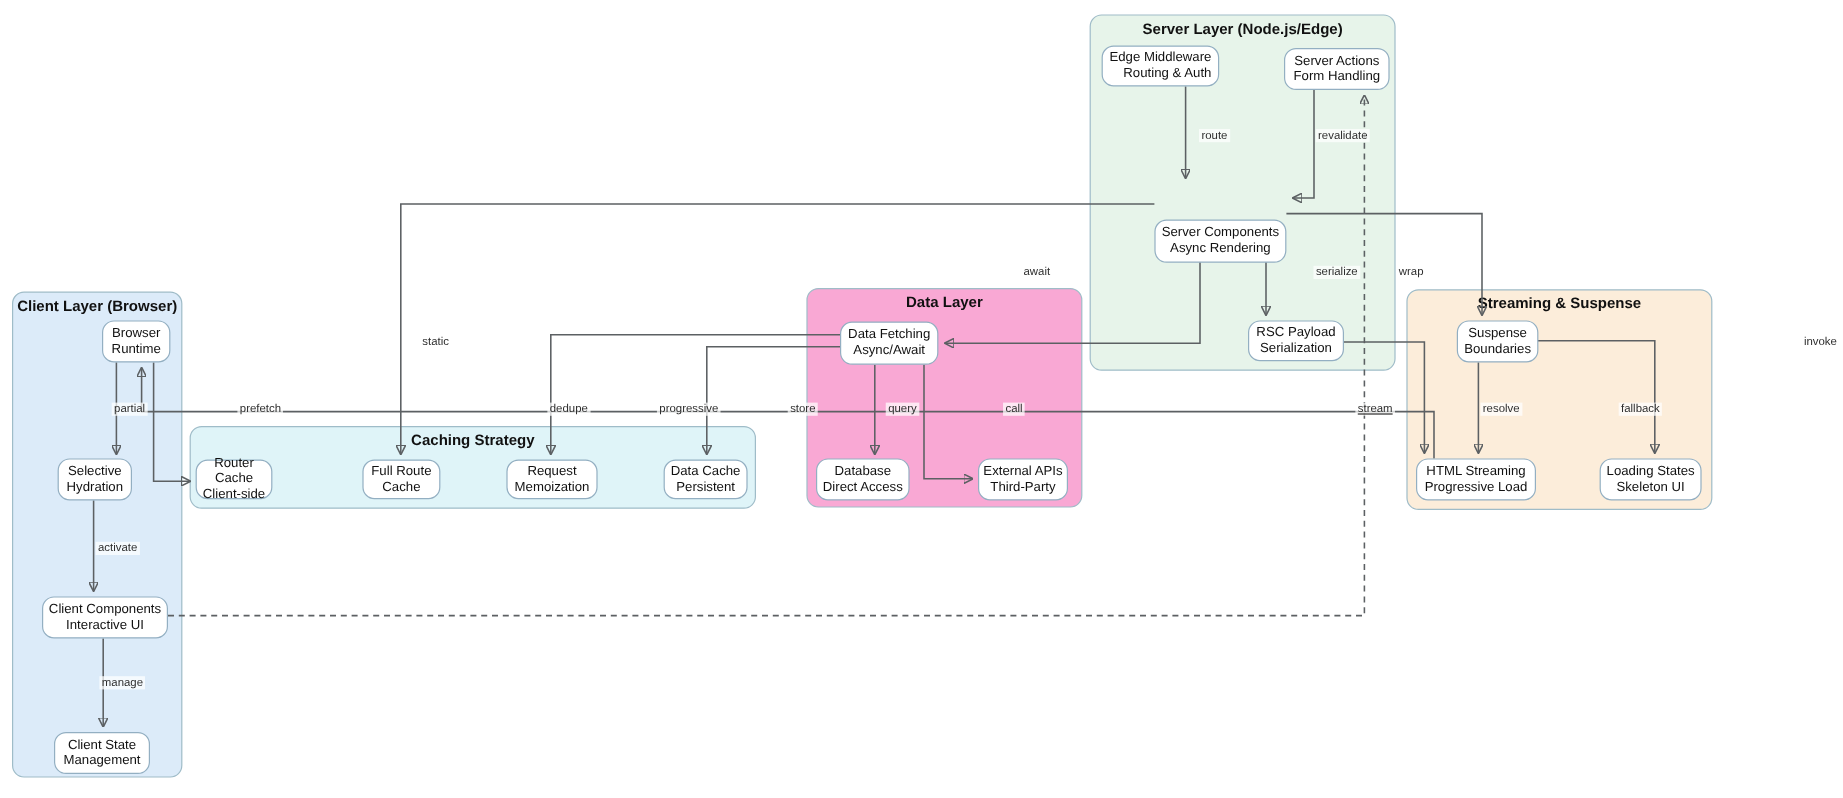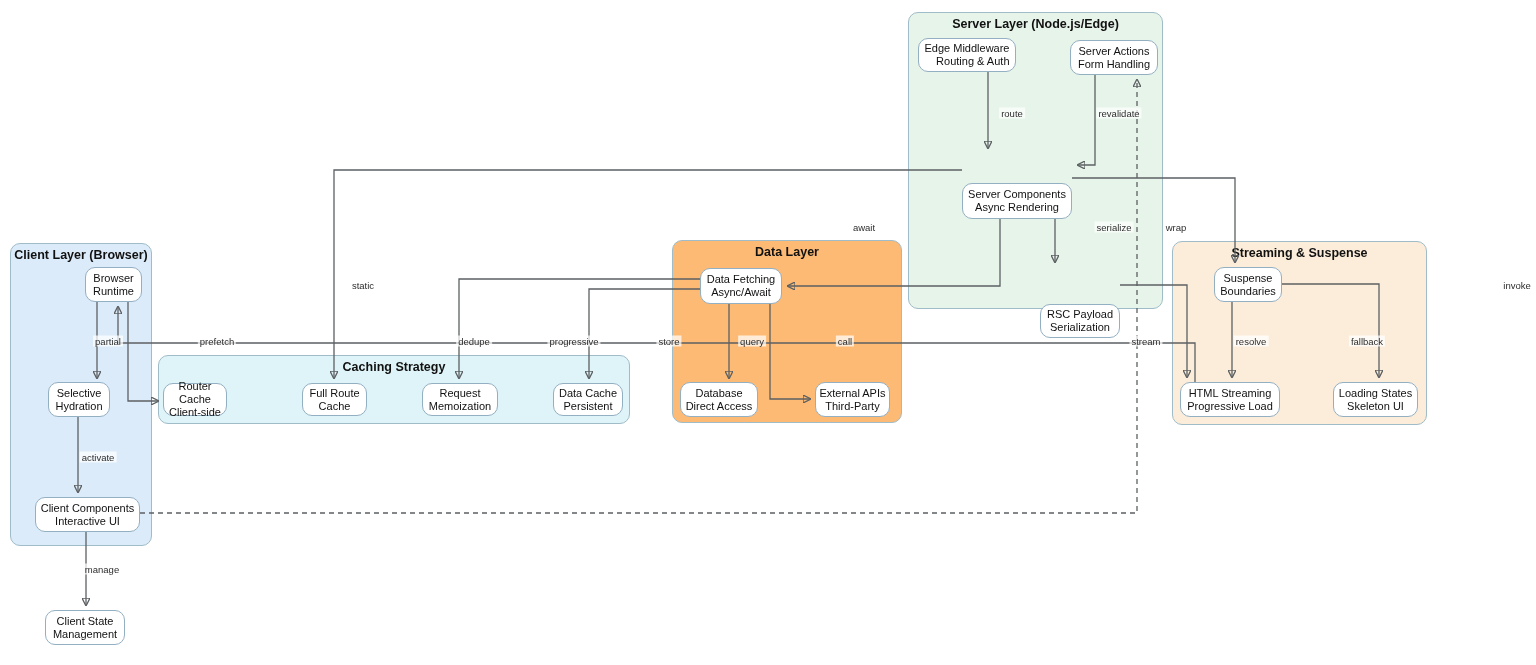--- a/index.html
+++ b/index.html
@@ -15,21 +15,21 @@
     position:absolute;border:1px solid #9fbcc8;border-radius:10px;z-index:1;
     box-sizing:border-box;
   }
   .container-title{
     position:absolute;top:4px;left:0;right:0;text-align:center;
     font-size:12.5px;font-weight:bold;color:#111111;z-index:3;white-space:nowrap;
   }
   .c-client{background:#dcebf9;}
   .c-server{background:#e7f4ea;}
   .c-caching{background:#dff4f8;}
-  .c-data{background:#fdba74;}
+  .c-data{background:#f9a8d4;}
   .c-streaming{background:#fcedda;}
 
   .node{
     position:absolute;background:#ffffff;border:1px solid #93afc2;border-radius:10px;
     display:flex;align-items:center;justify-content:center;text-align:center;
     font-size:11px;line-height:13px;color:#111111;white-space:pre-line;
     z-index:4;box-sizing:border-box;padding:2px;
   }
   .edge-label{
     position:absolute;transform:translate(-50%,-50%);
@@ -38,21 +38,21 @@
   }
 </style>
 </head>
 <body>
 
 <div class="canvas">
 
   <div class="container-box c-server" style="left:908px;top:12px;width:255px;height:297px;">
     <div class="container-title">Server Layer (Node.js/Edge)</div>
   </div>
-  <div class="container-box c-client" style="left:10px;top:243px;width:142px;height:303px;">
+  <div class="container-box c-client" style="left:10px;top:243px;width:142px;height:405px;">
     <div class="container-title">Client Layer (Browser)</div>
   </div>
   <div class="container-box c-caching" style="left:158px;top:355px;width:472px;height:69px;">
     <div class="container-title">Caching Strategy</div>
   </div>
   <div class="container-box c-data" style="left:672px;top:240px;width:230px;height:183px;">
     <div class="container-title">Data Layer</div>
   </div>
   <div class="container-box c-streaming" style="left:1172px;top:241px;width:255px;height:184px;">
     <div class="container-title">Streaming &amp; Suspense</div>
@@ -84,21 +84,21 @@
     <path d="M1232,302 L1232,377" marker-end="url(#arrow)"></path>
     <path d="M1270,284 L1379,284 L1379,377" marker-end="url(#arrow)"></path>
   </svg>
 
   <div class="node" style="left:918px;top:38px;width:98px;height:34px;text-align:right;">Edge Middleware
 Routing &amp; Auth</div>
   <div class="node" style="left:1070px;top:40px;width:88px;height:35px;">Server Actions
 Form Handling</div>
   <div class="node" style="left:962px;top:152px;width:110px;height:36px;margin-top:31px;">Server Components
 Async Rendering</div>
-  <div class="node" style="left:1040px;top:267px;width:80px;height:34px;margin-top:37px;">RSC Payload
+  <div class="node" style="left:1040px;top:267px;width:80px;height:34px;">RSC Payload
 Serialization</div>
 
   <div class="node" style="left:85px;top:267px;width:57px;height:35px;">Browser
 Runtime</div>
   <div class="node" style="left:48px;top:382px;width:62px;height:35px;">Selective
 Hydration</div>
   <div class="node" style="left:35px;top:497px;width:105px;height:35px;">Client Components
 Interactive UI</div>
   <div class="node" style="left:45px;top:610px;width:80px;height:35px;">Client State
 Management</div>
@@ -135,17 +135,17 @@
   <div class="edge-label" style="left:1517px;top:285px;">invoke</div>
   <div class="edge-label" style="left:108px;top:341px;">partial</div>
   <div class="edge-label" style="left:217px;top:341px;">prefetch</div>
   <div class="edge-label" style="left:574px;top:341px;">progressive</div>
   <div class="edge-label" style="left:98px;top:457px;">activate</div>
   <div class="edge-label" style="left:102px;top:569px;">manage</div>
   <div class="edge-label" style="left:474px;top:341px;">dedupe</div>
   <div class="edge-label" style="left:669px;top:341px;">store</div>
   <div class="edge-label" style="left:752px;top:341px;">query</div>
   <div class="edge-label" style="left:845px;top:341px;">call</div>
-  <div class="edge-label" style="left:1146px;top:341px;">stream</div>
+  <div class="edge-label" style="left:1146px;top:341px;text-decoration:underline;">stream</div>
   <div class="edge-label" style="left:1251px;top:341px;">resolve</div>
   <div class="edge-label" style="left:1367px;top:341px;">fallback</div>
 
 </div>
 
 </body></html>

